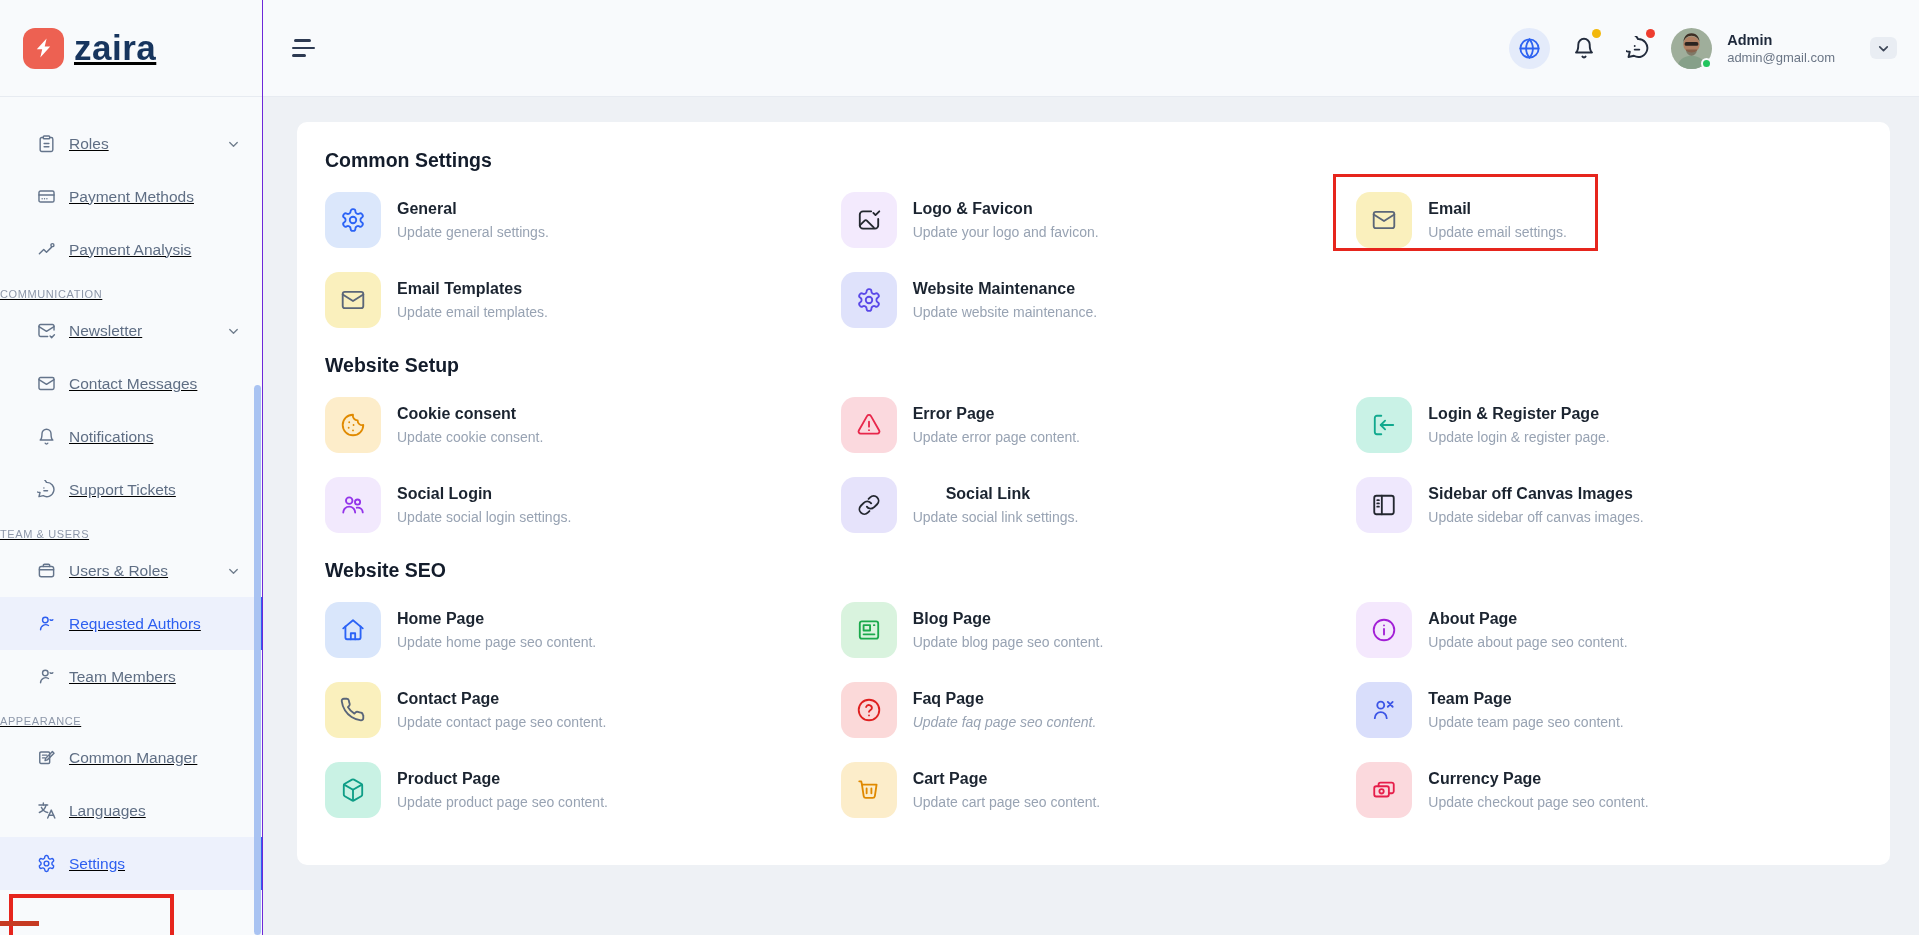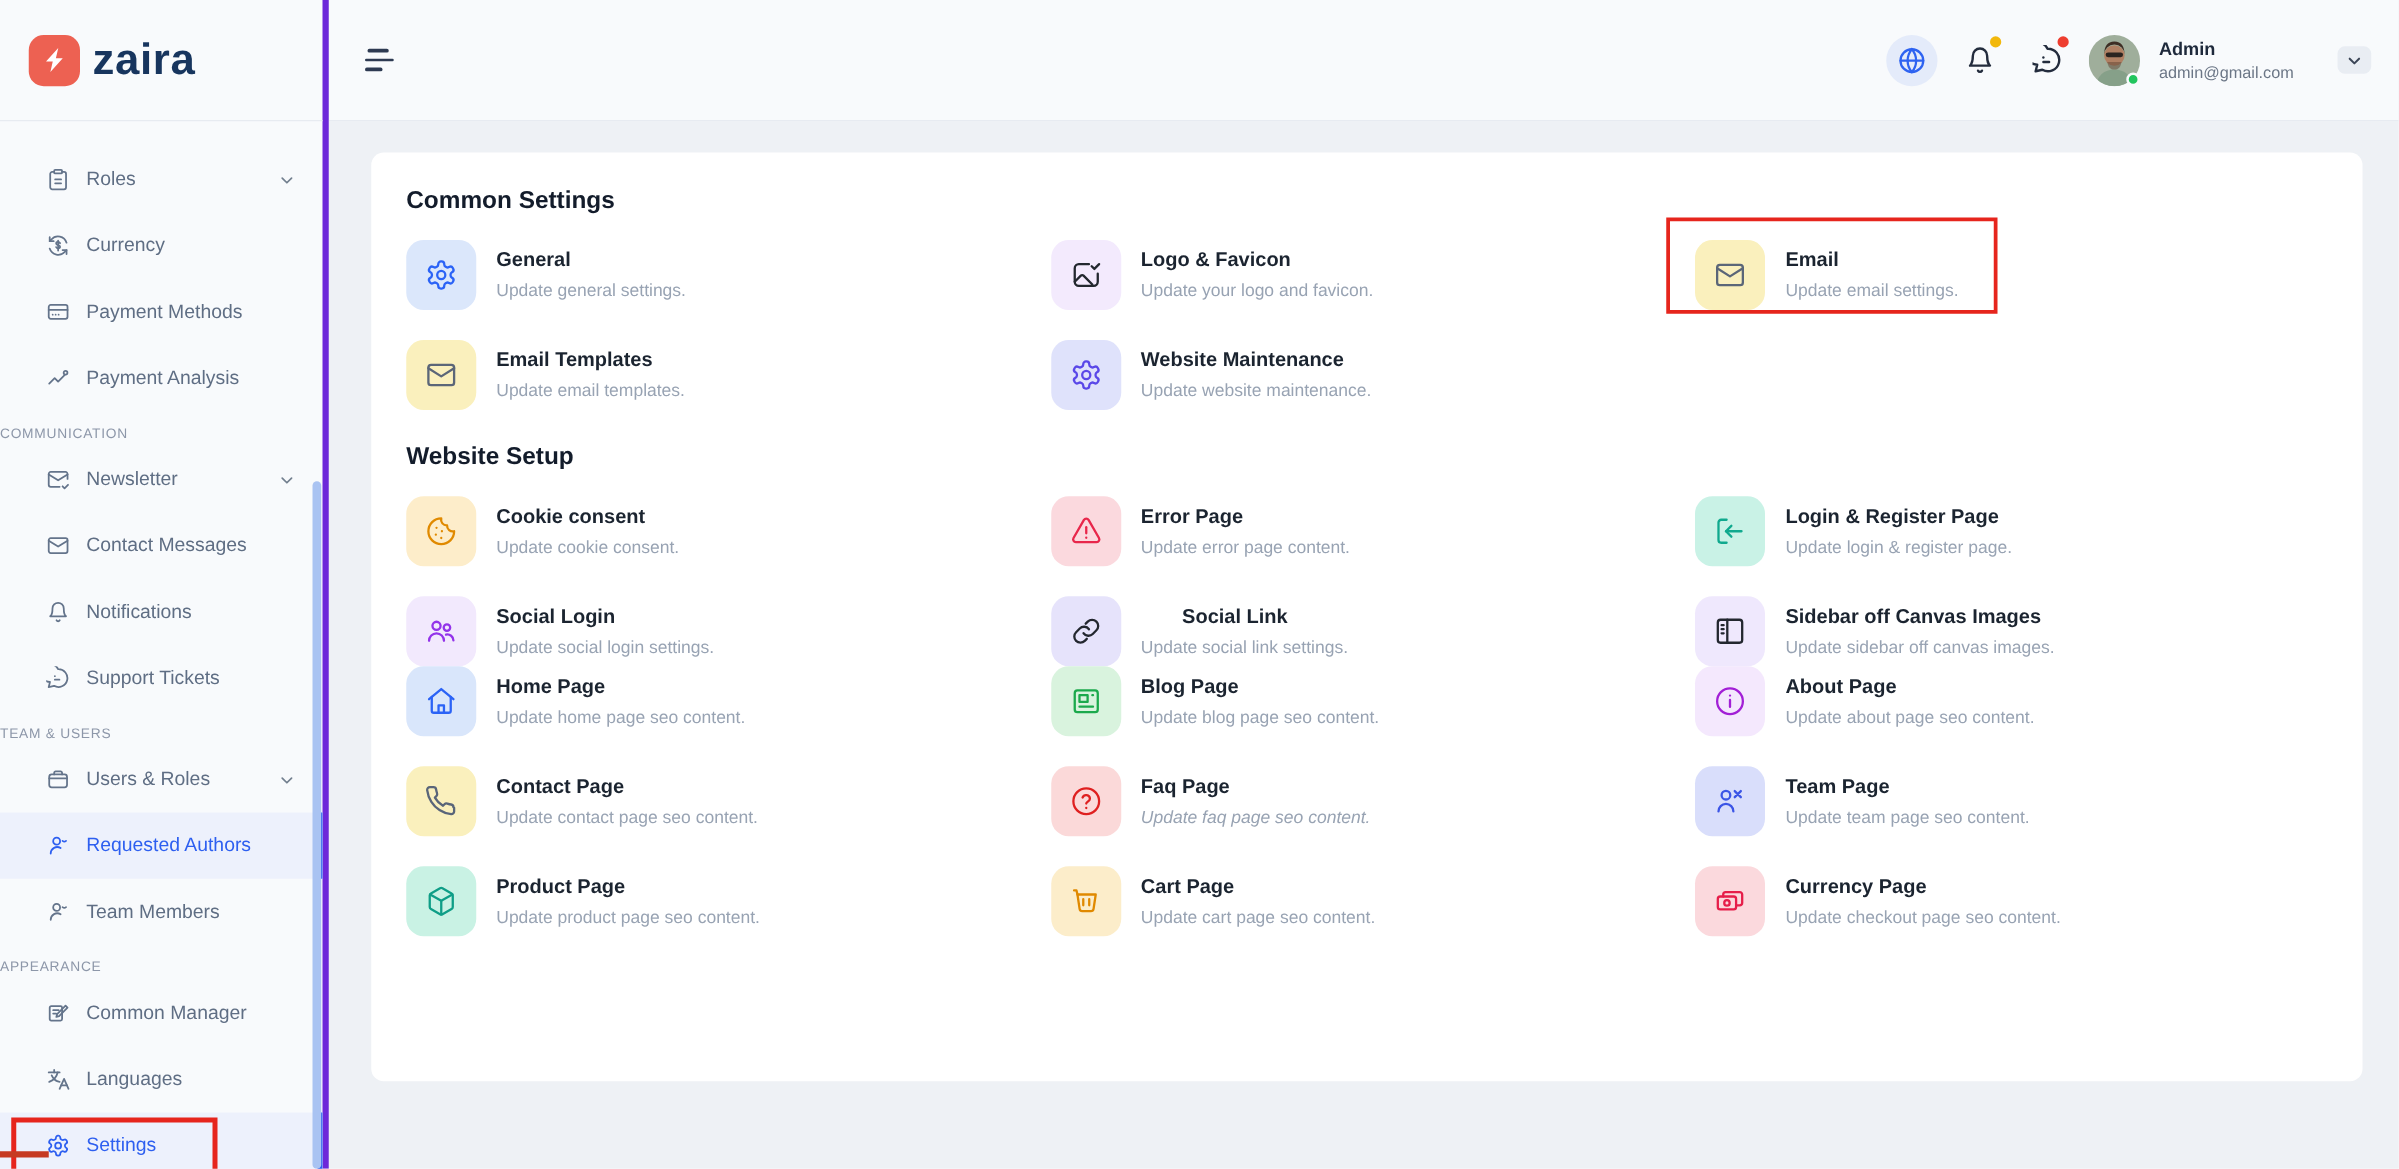--- a/index.html
+++ b/index.html
@@ -1,21 +1,21 @@
 <!DOCTYPE html>
 <html><head>
 <meta charset="utf-8">
 <style>
   * { margin:0; padding:0; box-sizing:border-box; }
   html,body { width:1919px; height:935px; overflow:hidden; }
   body { font-family:"Liberation Sans", sans-serif; background:#eef1f5; }
   .app { position:relative; width:1919px; height:935px; display:flex; overflow:hidden; }
 
   
-  .sidebar { position:relative; width:263px; flex-shrink:0; background:#f8fafc; border-right:5px solid #6d28d9; }
+  .sidebar { position:relative; width:263px; flex-shrink:0; background:#f8fafc; border-right:1px solid #6d28d9;text-decoration:underline; }
   .logo-area { height:97px; border-bottom:1px solid #e7ebf1; display:flex; align-items:center; padding-left:23px; gap:10px; }
   .logo-badge { width:41px; height:41px; border-radius:12px; background:#ed6152; display:flex; align-items:center; justify-content:center; }
   .logo-text { font-size:35px; font-weight:bold; color:#17355e; letter-spacing:.5px; }
   .side-nav { padding-top:20px; }
   .nav-item { position:relative; height:53px; display:flex; align-items:center; gap:13px; padding-left:37px; color:#5f6e84; font-size:15.5px; cursor:pointer; }
   .nav-item .nav-ic { display:flex; color:#64748b; }
   .nav-item.active { background:#edf1fc; color:#2d5ff0; border-right:4px solid #2d5ff0; }
   .nav-item.active .nav-ic { color:#2d5ff0; }
   .nav-chev { position:absolute; right:21px; top:50%; transform:translateY(-50%); color:#73808f; display:flex; }
   .nav-group-label { margin-top:8px; height:20px; font-size:11px; letter-spacing:.6px; color:#8d97a9; display:flex; align-items:center; }
@@ -85,33 +85,20 @@
           <span class="nav-lb">Roles</span>
           <span class="nav-chev">
             <svg width="15" height="15" viewBox="0 0 24 24" fill="none" stroke="currentColor" stroke-width="2.2" stroke-linecap="round" stroke-linejoin="round">
               <path d="m6 9.5 6 6 6-6"></path>
             </svg>
           </span>
         </div>
         <div class="nav-item">
           <span class="nav-ic">
             <svg width="19" height="19" viewBox="0 0 24 24" fill="none" stroke="currentColor" stroke-width="1.8" stroke-linecap="round" stroke-linejoin="round">
-              <path d="M20.5 9A9 9 0 0 0 5.2 5.8L3.5 7.5"></path>
-              <path d="M3.5 3.5v4h4"></path>
-              <path d="M3.5 15a9 9 0 0 0 15.3 3.2l1.7-1.7"></path>
-              <path d="M20.5 20.5v-4h-4"></path>
-              <path d="M12 7v10"></path>
-              <path d="M14 9.6c-.4-.8-1.2-1.3-2-1.3-1.1 0-2 .7-2 1.6 0 2.2 4 1.1 4 3.3 0 .9-.9 1.6-2 1.6-.8 0-1.6-.5-2-1.3"></path>
-            </svg>
-          </span>
-          <span class="nav-lb">Currency</span>
-        </div>
-        <div class="nav-item">
-          <span class="nav-ic">
-            <svg width="19" height="19" viewBox="0 0 24 24" fill="none" stroke="currentColor" stroke-width="1.8" stroke-linecap="round" stroke-linejoin="round">
               <rect x="2.5" y="5" width="19" height="14" rx="2"></rect>
               <path d="M2.5 10h19"></path>
               <path d="M6.5 14.8h.01M9.5 14.8h.01M12.5 14.8h.01"></path>
             </svg>
           </span>
           <span class="nav-lb">Payment Methods</span>
         </div>
         <div class="nav-item">
           <span class="nav-ic">
             <svg width="19" height="19" viewBox="0 0 24 24" fill="none" stroke="currentColor" stroke-width="1.8" stroke-linecap="round" stroke-linejoin="round">
@@ -438,20 +425,21 @@
                   <path d="M10 3.5v17"></path>
                   <path d="M5.8 7.5h1.5M5.8 10.5h1.5M5.8 13.5h1.5"></path>
                 </svg>
               </span>
               <span class="tile-txt">
                 <span class="t" style="display: block;">Sidebar off Canvas Images</span>
                 <span class="d" style="display: block;">Update sidebar off canvas images.</span>
               </span>
             </div>
           </div>
+          <h2 class="sec-heading">Website SEO</h2>
           <div class="grid">
             <div class="tile-item">
               <span class="tile" style="background: rgb(217, 230, 251); color: rgb(43, 99, 246);">
                 <svg width="26" height="26" viewBox="0 0 24 24" fill="none" stroke="currentColor" stroke-width="1.7" stroke-linecap="round" stroke-linejoin="round">
                   <path d="m3 10.5 9-7.5 9 7.5"></path>
                   <path d="M5 8.8V19a1.5 1.5 0 0 0 1.5 1.5h11A1.5 1.5 0 0 0 19 19V8.8"></path>
                   <path d="M10 20.5V15h4v5.5"></path>
                 </svg>
               </span>
               <span class="tile-txt">

